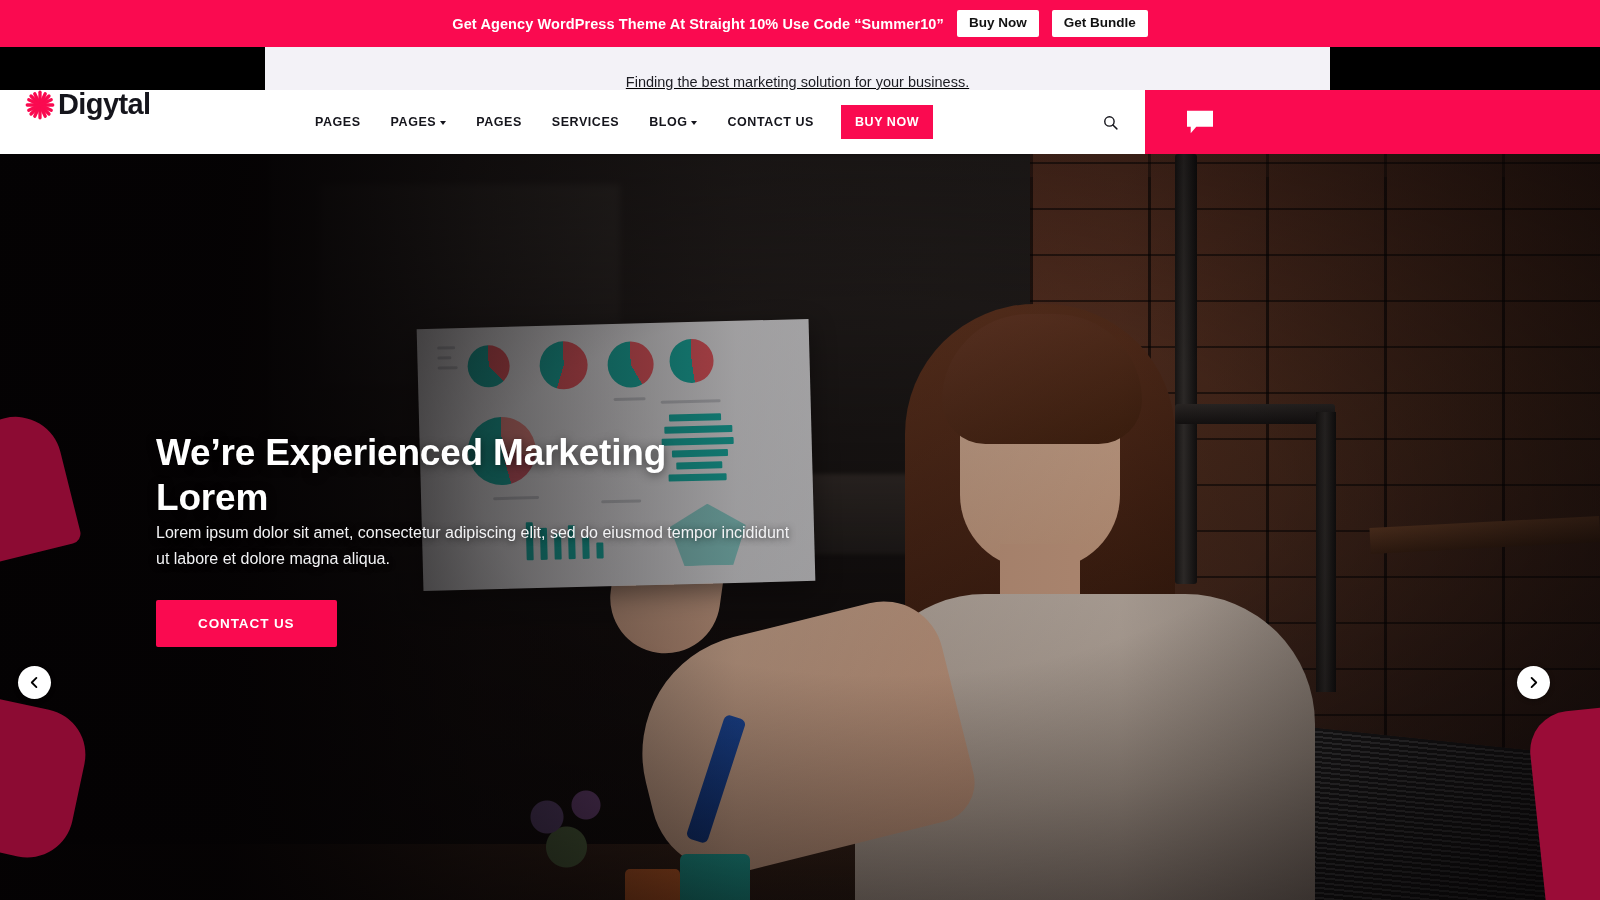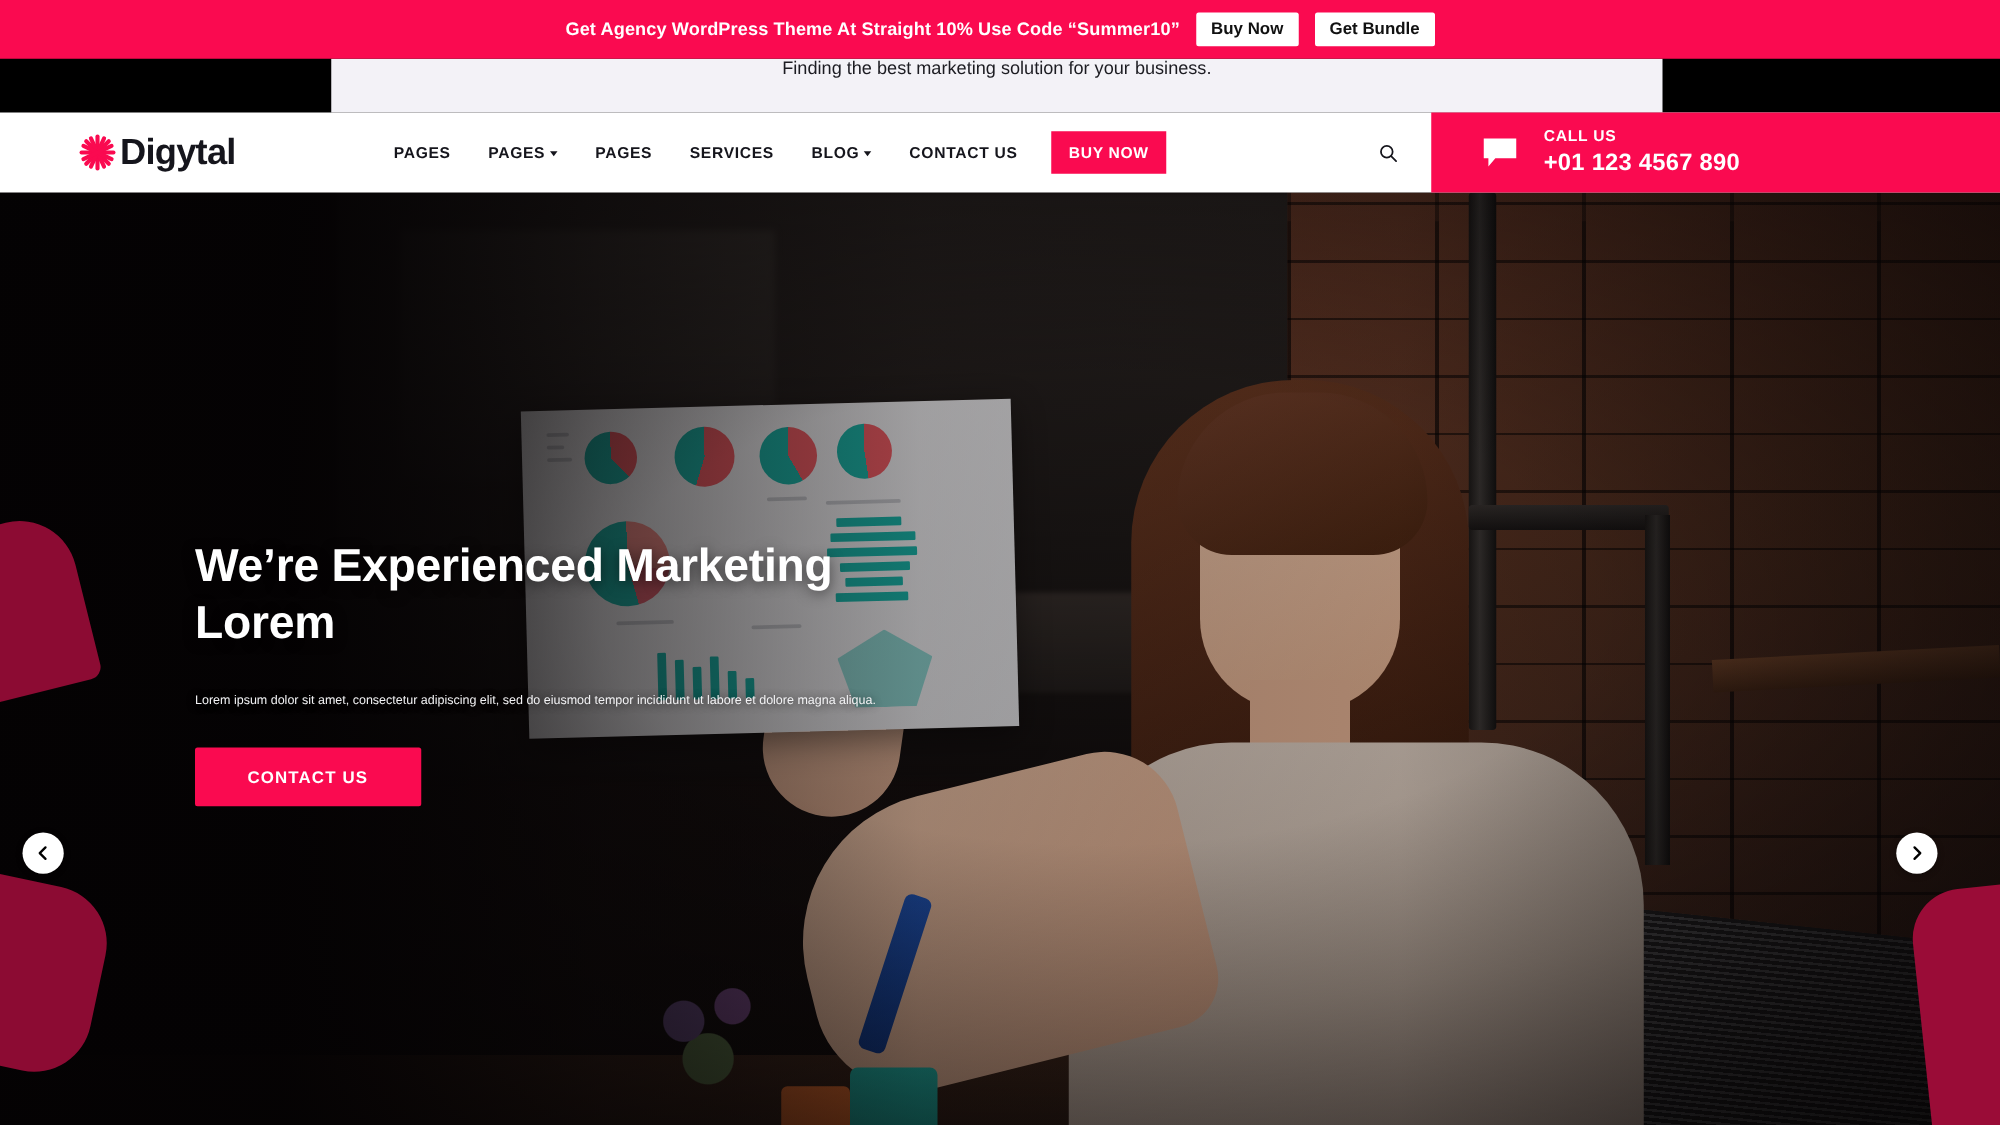--- a/index.html
+++ b/index.html
@@ -28,34 +28,35 @@
     font-family:"Liberation Sans", sans-serif;
     font-size:13.5px; font-weight:600;
     padding:6px 12px 7px; border-radius:2px; line-height:1;
     white-space:nowrap;
   }
 
   
   .tagline-bar{
     position:absolute; left:265px; top:47px; width:1065px; height:43px;
     background:#F3F2F7;
-    display:flex; align-items:flex-start; justify-content:center;
+    display:flex; align-items:flex-end; justify-content:center;
     z-index:30;
+    text-decoration:underline;
   }
   .tagline-text{ color:#1c1c22; font-size:14.5px; font-weight:400; }
 
   
   .header{
     position:absolute; left:0; top:90px; width:1600px; height:64px;
     background:#fff; z-index:35;
     display:flex; align-items:stretch;
   }
   .brand{
-    display:flex; align-items:center; gap:3px;
-    padding-left:63px; width:300px; cursor:pointer;
+    display:flex; gap:3px;
+    padding-left:25px; width:300px; cursor:pointer;
   }
   .brand-mark{ width:30px; height:30px; flex:0 0 30px; display:block; }
   .brand-name{
     font-size:29px; font-weight:700; color:#15151c; letter-spacing:-.6px;
     line-height:1;
   }
   .nav{
     display:flex; align-items:center; gap:0; flex:1;
   }
   .nav-item{
@@ -104,22 +105,22 @@
 
   .hero-inner{
     position:absolute; left:156px; top:276px; width:760px; z-index:6;
   }
   .hero-title{
     color:#fff; font-size:37px; font-weight:700; line-height:1.22;
     letter-spacing:-.2px; max-width:520px;
     text-shadow:0 2px 10px rgba(0,0,0,.55);
   }
   .hero-sub{
-    color:#f2f2f4; font-size:10px; font-weight:400; line-height:1.6;
-    margin-top:33px; max-width:640px;
+    color:#f2f2f4; font-size:16px; font-weight:400; line-height:1.6;
+    max-width:640px;
     text-shadow:0 1px 7px rgba(0,0,0,.7);
   }
   .hero-cta{
     margin-top:29px; background:#FA0A50; color:#fff; border:none; cursor:pointer;
     font-family:"Liberation Sans", sans-serif;
     font-size:13.5px; font-weight:700; letter-spacing:.9px;
     padding:16px 42px; border-radius:2px;
   }
 
   .arrow{
@@ -328,24 +329,20 @@
       <svg width="17" height="17" viewBox="0 0 24 24" fill="none">
         <circle cx="10.5" cy="10.5" r="6.6" stroke="#15151c" stroke-width="2"></circle>
         <line x1="15.4" y1="15.4" x2="21" y2="21" stroke="#15151c" stroke-width="2" stroke-linecap="round"></line>
       </svg>
     </button>
 
     <div class="call-panel">
       <svg class="call-icon" viewBox="0 0 32 28">
         <path d="M2 2h28v17H12l-6 7v-7H2z" fill="#fff"></path>
       </svg>
-      <div>
-        <div class="call-label">CALL US</div>
-        <div class="call-number">+01 123 4567 890</div>
-      </div>
     </div>
 
   </header>
 
   <section class="hero">
 
     <div class="hero-photo">
       <div class="ph ph-room"></div>
       <div class="ph ph-bg-office"></div>
       <div class="ph ph-window"></div>

